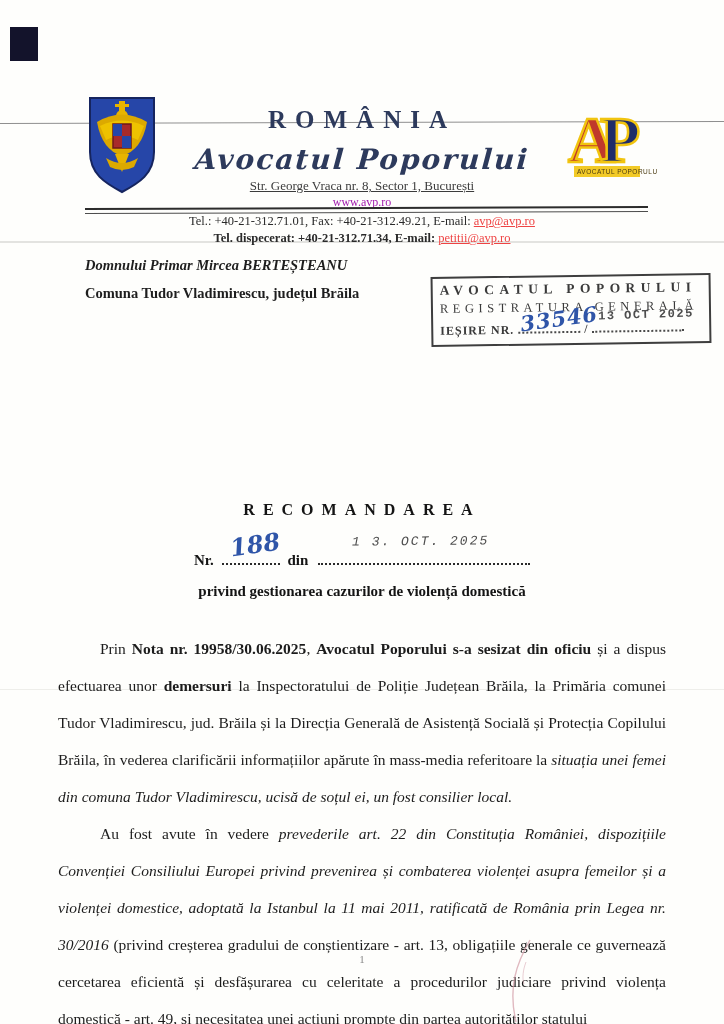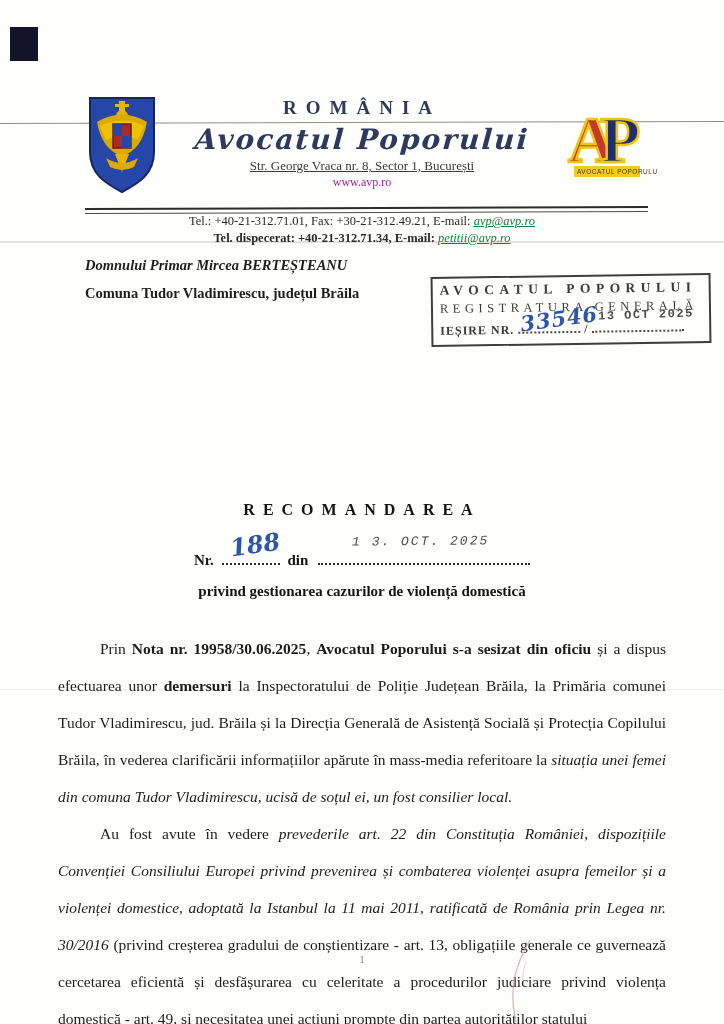--- a/index.html
+++ b/index.html
@@ -10,30 +10,30 @@
   }
   
   .corner-mark{position:absolute;left:10px;top:27px;width:28px;height:34px;background:#13132b;}
   .scanline-1{position:absolute;left:0;top:122px;width:724px;height:1px;background:#8f8f8f;transform:rotate(-0.15deg);}
   .scanline-2{position:absolute;left:0;top:241px;width:724px;height:2px;background:#dcdcd8;opacity:.8;}
   .scanline-3{position:absolute;left:0;top:689px;width:724px;height:1px;background:#eeeeea;}
 
   
   .coa{position:absolute;left:86px;top:96px;}
   .header-center{position:absolute;left:160px;top:97px;width:404px;text-align:center;}
-  .country{font-size:19px;font-weight:bold;letter-spacing:9px;color:#2d3a5c;margin:0;}
+  .country{font-size:25px;font-weight:bold;letter-spacing:9px;color:#2d3a5c;margin:9px;}
   .institution{font-size:28px;font-weight:bold;font-style:italic;color:#2d3a5c;
     font-family:"DejaVu Serif",serif;margin:4px 0 2px 0;letter-spacing:2px;transform:skewX(-4deg);}
   .address{font-size:13px;color:#3c3c3c;margin:1px 0;text-decoration:underline;}
   .website{font-size:12px;color:#a21caf;margin:1px 0;}
   .ap-logo{position:absolute;left:566px;top:98px;}
   .double-rule{position:absolute;left:85px;top:207px;width:563px;height:3px;
     border-top:2px solid #2c2c2c;border-bottom:1px solid #4d4d4d;transform:rotate(-0.2deg);}
   .contact{position:absolute;left:0;top:213px;width:724px;text-align:center;font-size:12.5px;color:#2a2a2a;line-height:17px;}
-  .contact a{color:#15803d;text-decoration:underline;font-style:italic;}
+  .contact a{color:#ef4444;text-decoration:underline;}
   .contact .disp{font-weight:bold;text-align:right;}
 
   
   .addressee{position:absolute;left:85px;top:251px;font-size:14.5px;line-height:28px;}
   .addr1{font-weight:bold;font-style:italic;}
   .addr2{font-weight:bold;}
 
   
   .stamp{
     position:absolute;left:431px;top:275px;width:262px;padding:4px 7px 6px 7px;
@@ -110,21 +110,21 @@
       <text x="2" y="64" font-family="Liberation Serif, serif" font-size="66" font-weight="bold" fill="#c0392b" stroke="#f1c40f" stroke-width="2.5">A</text>
       <text x="34" y="64" font-family="Liberation Serif, serif" font-size="66" font-weight="bold" fill="#1f2d69" stroke="#f1c40f" stroke-width="2.5">P</text>
       <text x="11" y="76" font-family="Liberation Sans, sans-serif" font-size="6.5" fill="#4a3a10" letter-spacing="0.5">AVOCATUL POPORULUI</text>
     </svg>
   </div>
 
   <div class="double-rule"></div>
 
   <div class="contact">
     <div>
-      <span>Tel.: +40-21-312.71.01, Fax: +30-21-312.49.21, E-mail:</span>
+      <span>Tel.: +40-21-312.71.01, Fax: +40-21-312.49.21, E-mail:</span>
       <a href="#">avp@avp.ro</a>
     </div>
     <div>
       <span class="disp">Tel. dispecerat: +40-21-312.71.34, E-mail:</span>
       <a href="#">petitii@avp.ro</a>
     </div>
   </div>
 
   <div class="addressee">
     <div class="addr1">Domnului Primar Mircea BERTEȘTEANU</div>

